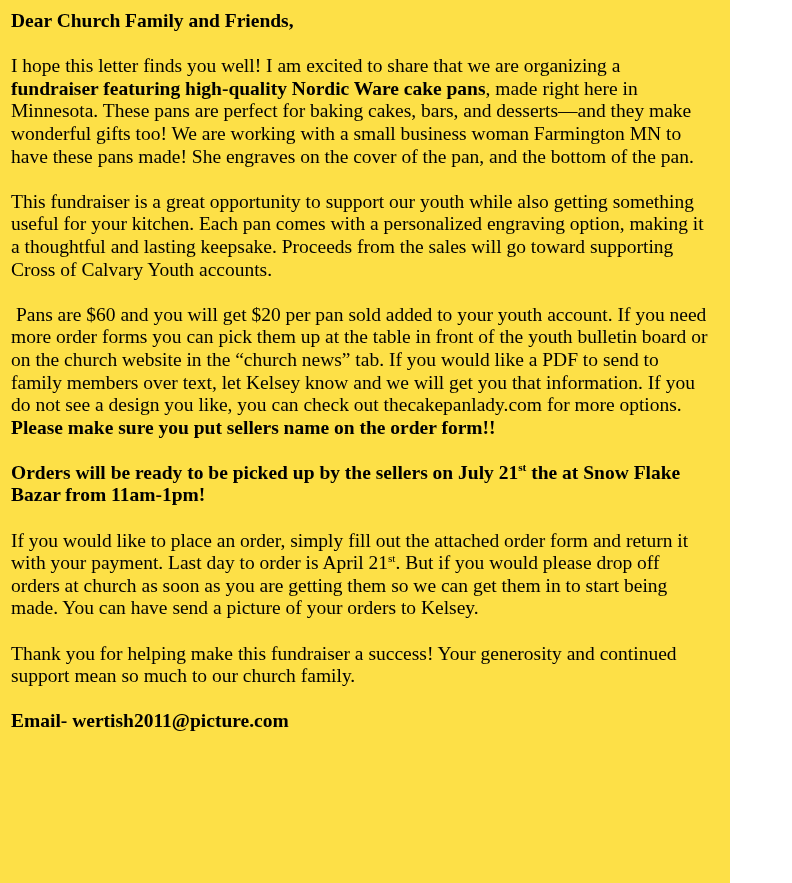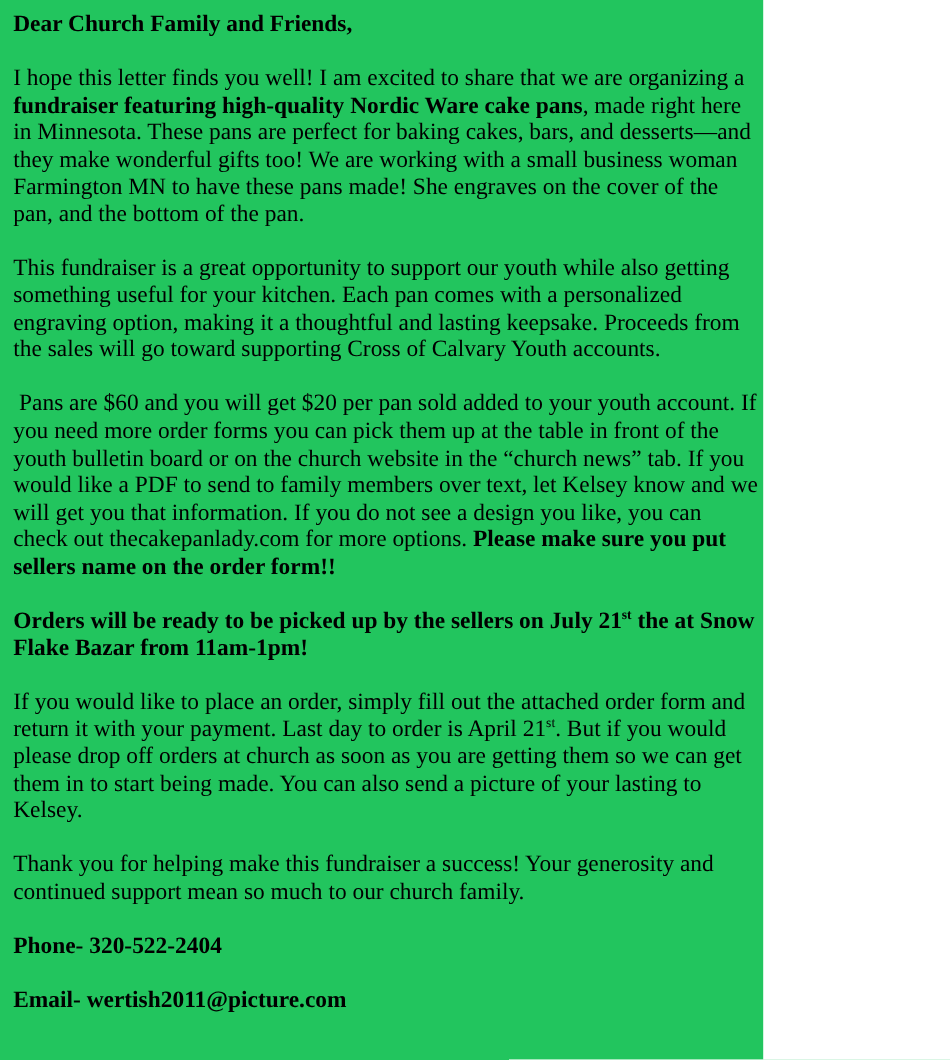--- a/index.html
+++ b/index.html
@@ -1,29 +1,29 @@
 <!DOCTYPE html>
 <html><head>
 <meta charset="utf-8">
 <style>
   html, body {
     margin: 0;
     padding: 0;
     background: #ffffff;
   }
   .page {
-    width: 636px;
+    width: 730px;
     height: 883px;
     box-sizing: border-box;
-    padding: 10px 4px 0 11px;
+    padding: 10px 18px 0 11px;
     font-family: "Liberation Serif", serif;
     font-size: 19.5px;
     line-height: 22.6px;
     color: #000000;
-    background: #22c55e;
+    background: #fde047;
     overflow: hidden;
   }
   .para {
     margin: 0 0 22.6px 0;
     white-space: pre-wrap;
   }
   .bold {
     font-weight: bold;
   }
   sup.ord {
@@ -41,22 +41,21 @@
   <p class="para bold"><span>Dear Church Family and Friends,</span></p>
 
   <p class="para"><span>I hope this letter finds you well! I am excited to share that we are organizing a </span><span class="bold">fundraiser featuring high-quality Nordic Ware cake pans</span><span>, made right here in Minnesota. These pans are perfect for baking cakes, bars, and desserts—and they make wonderful gifts too! We are working with a small business woman Farmington MN to have these pans made! She engraves on the cover of the pan, and the bottom of the pan.</span></p>
 
   <p class="para"><span>This fundraiser is a great opportunity to support our youth while also getting something useful for your kitchen. Each pan comes with a personalized engraving option, making it a thoughtful and lasting keepsake. Proceeds from the sales will go toward supporting Cross of Calvary Youth accounts.</span></p>
 
   <p class="para"><span> Pans are $60 and you will get $20 per pan sold added to your youth account. If you need more order forms you can pick them up at the table in front of the youth bulletin board or on the church website in the “church news” tab. If you would like a PDF to send to family members over text, let Kelsey know and we will get you that information. If you do not see a design you like, you can check out thecakepanlady.com for more options. </span><span class="bold">Please make sure you put sellers name on the order form!!</span></p>
 
   <p class="para bold"><span>Orders will be ready to be picked up by the sellers on July 21</span><sup class="ord">st</sup><span> the at Snow Flake Bazar from 11am-1pm!</span></p>
 
-  <p class="para"><span>If you would like to place an order, simply fill out the attached order form and return it with your payment. Last day to order is April 21</span><sup class="ord">st</sup><span>. But if you would please drop off orders at church as soon as you are getting them so we can get them in to start being made. You can also send a picture of your lasting to Kelsey.</span></p>
+  <p class="para"><span>If you would like to place an order, simply fill out the attached order form and return it with your payment. Last day to order is April 21</span><sup class="ord">st</sup><span>. But if you would please drop off orders at church as soon as you are getting them so we can get them in to start being made. You can have send a picture of your orders to Kelsey.</span></p>
 
   <p class="para"><span>Thank you for helping make this fundraiser a success! Your generosity and continued support mean so much to our church family.</span></p>
 
 
-  <p class="para bold"><span>Phone- 320-522-2404</span></p>
 
   <p class="para bold"><span>Email- wertish2011@picture.com</span></p>
 
 </div>
 
 </body></html>

